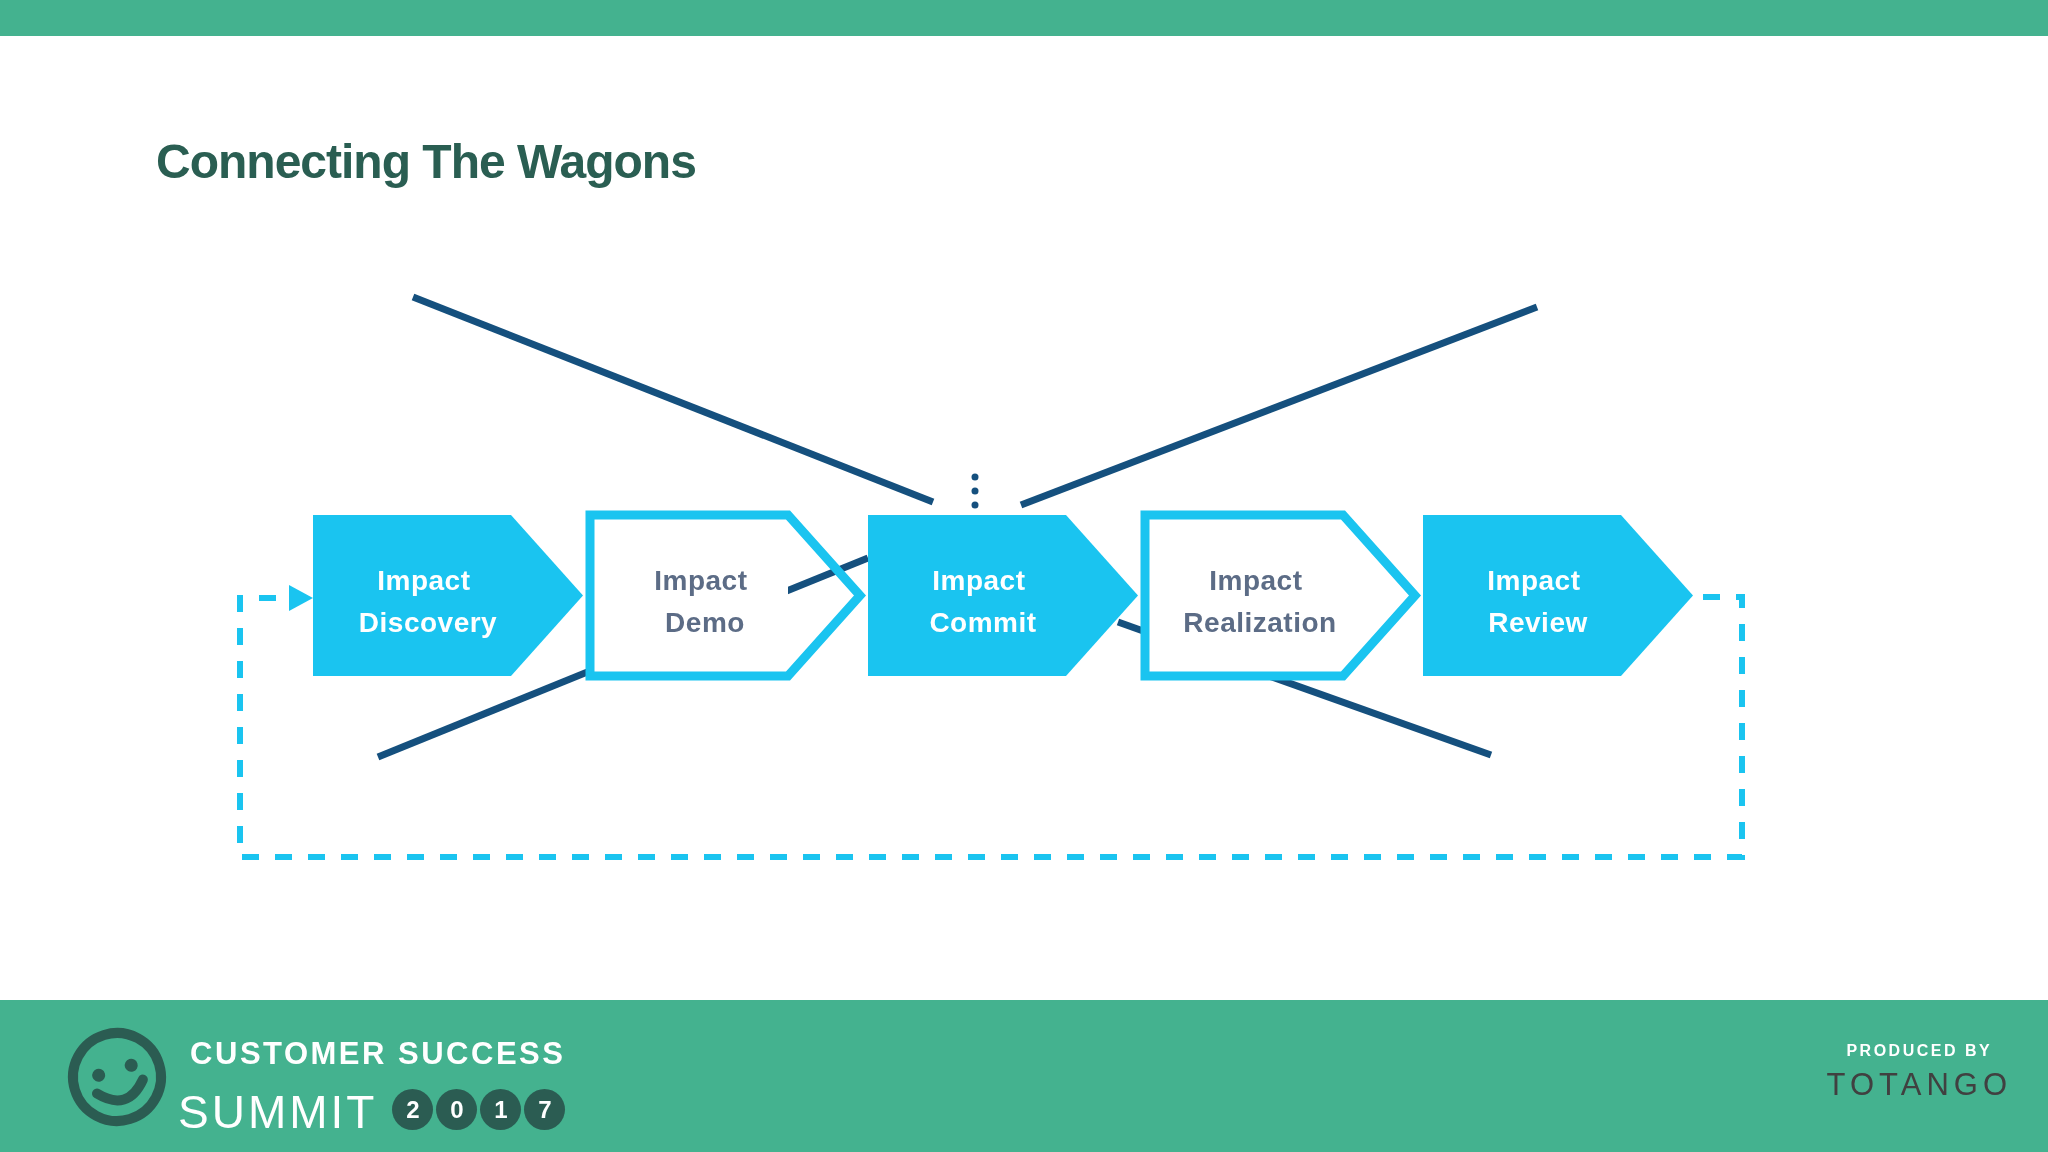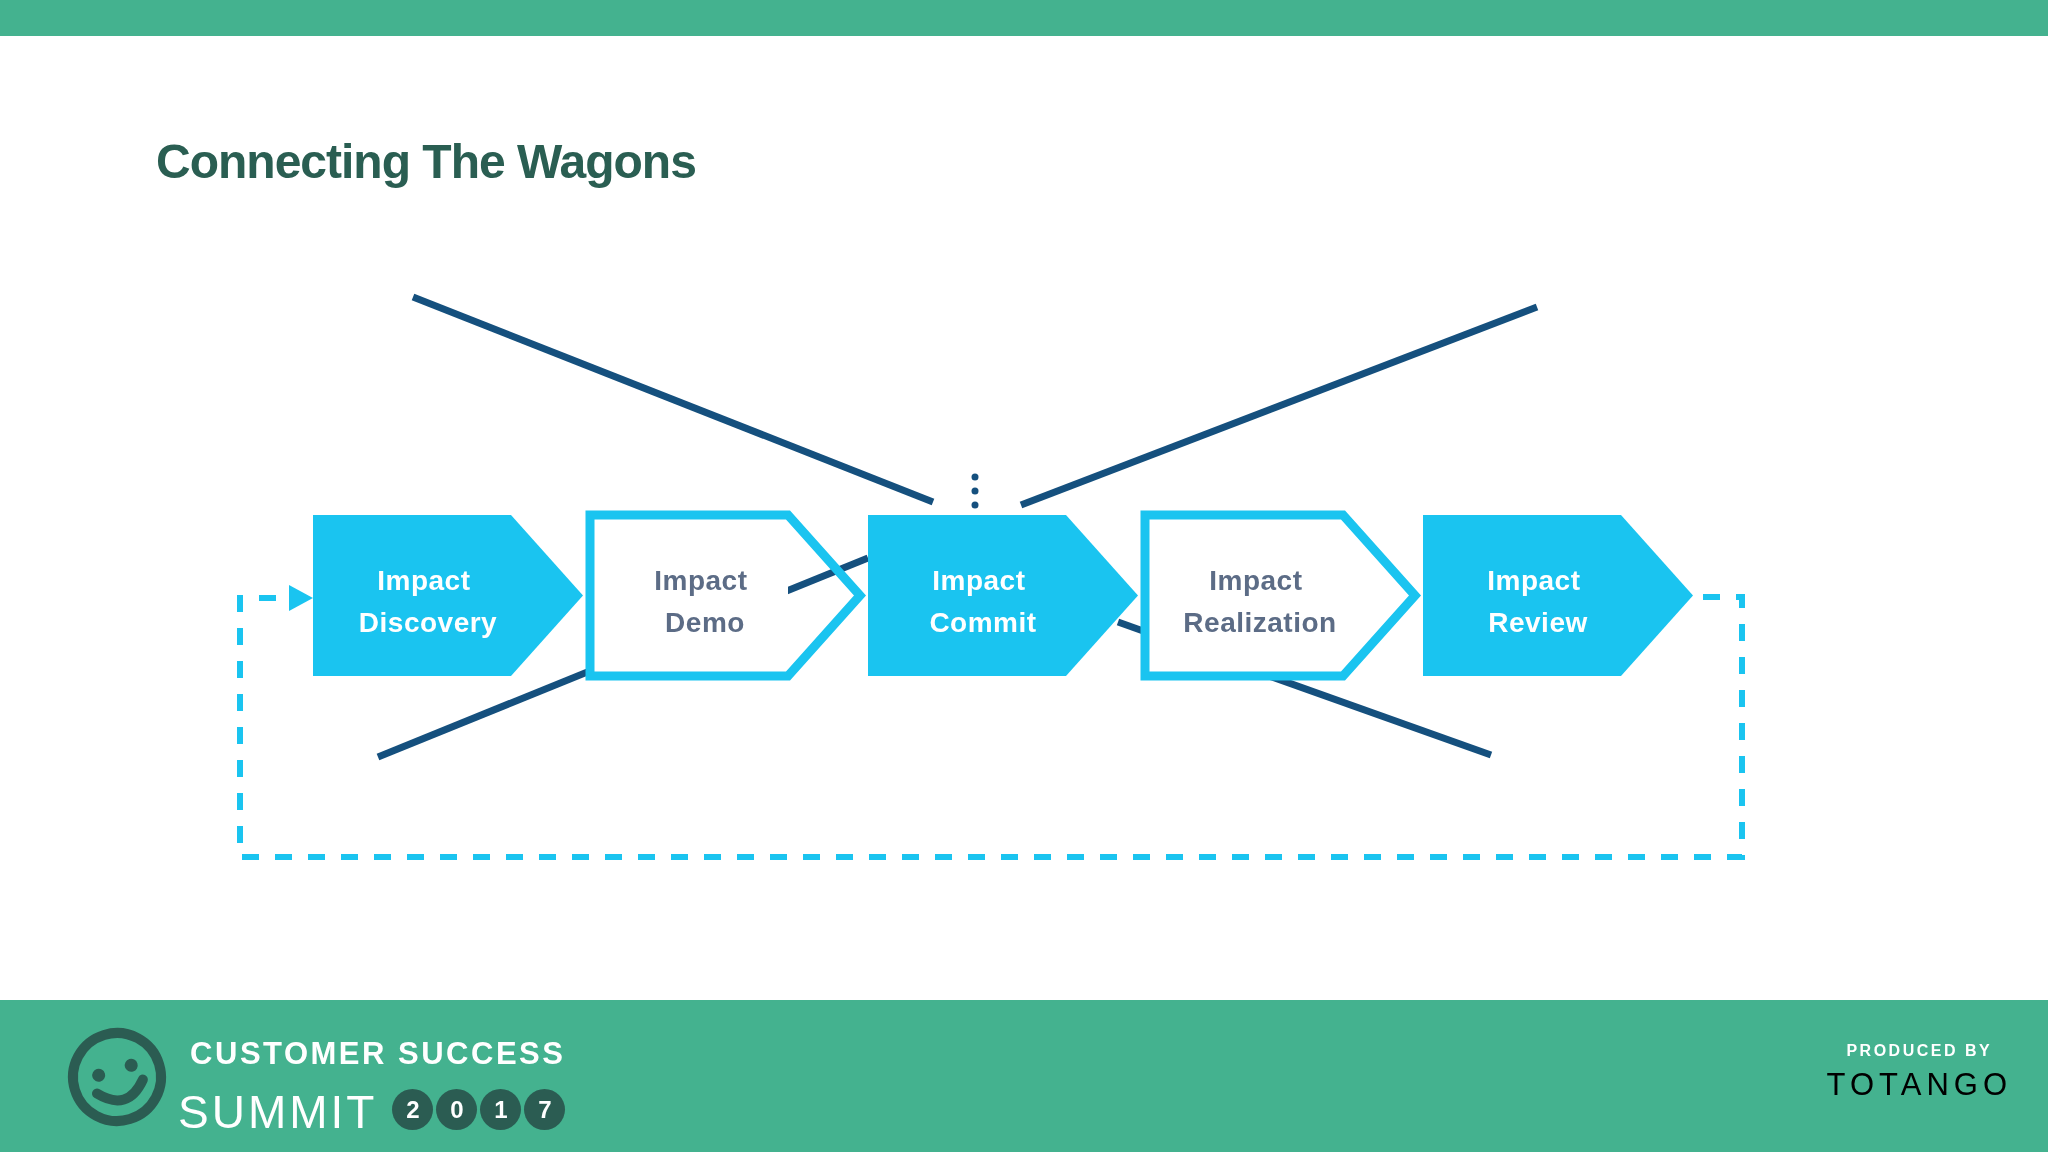--- a/index.html
+++ b/index.html
@@ -38,21 +38,21 @@
   }
   .year-badges{display:flex;margin-left:12px;}
   .year-badge{
     width:41px;height:41px;border-radius:50%;background:#2B5C52;
     color:#fff;font-size:24px;font-weight:bold;
     display:flex;align-items:center;justify-content:center;
     margin-left:3px;
   }
   .produced-block{position:absolute;right:36px;top:42px;text-align:center;}
   .produced-by{margin:0;font-size:16px;font-weight:bold;letter-spacing:2.5px;color:#fff;}
-  .producer{margin:7px 0 0 0;font-size:31px;font-weight:300;letter-spacing:5px;color:#000000;}
+  .producer{margin:7px 0 0 0;font-size:31px;font-weight:300;letter-spacing:5px;color:#404040;}
 </style>
 </head>
 <body>
 
 <div class="top-bar"></div>
 
 <h1 class="slide-title">Connecting The Wagons</h1>
 
 <svg class="diagram-svg" width="2048" height="1152" viewBox="0 0 2048 1152">
 

